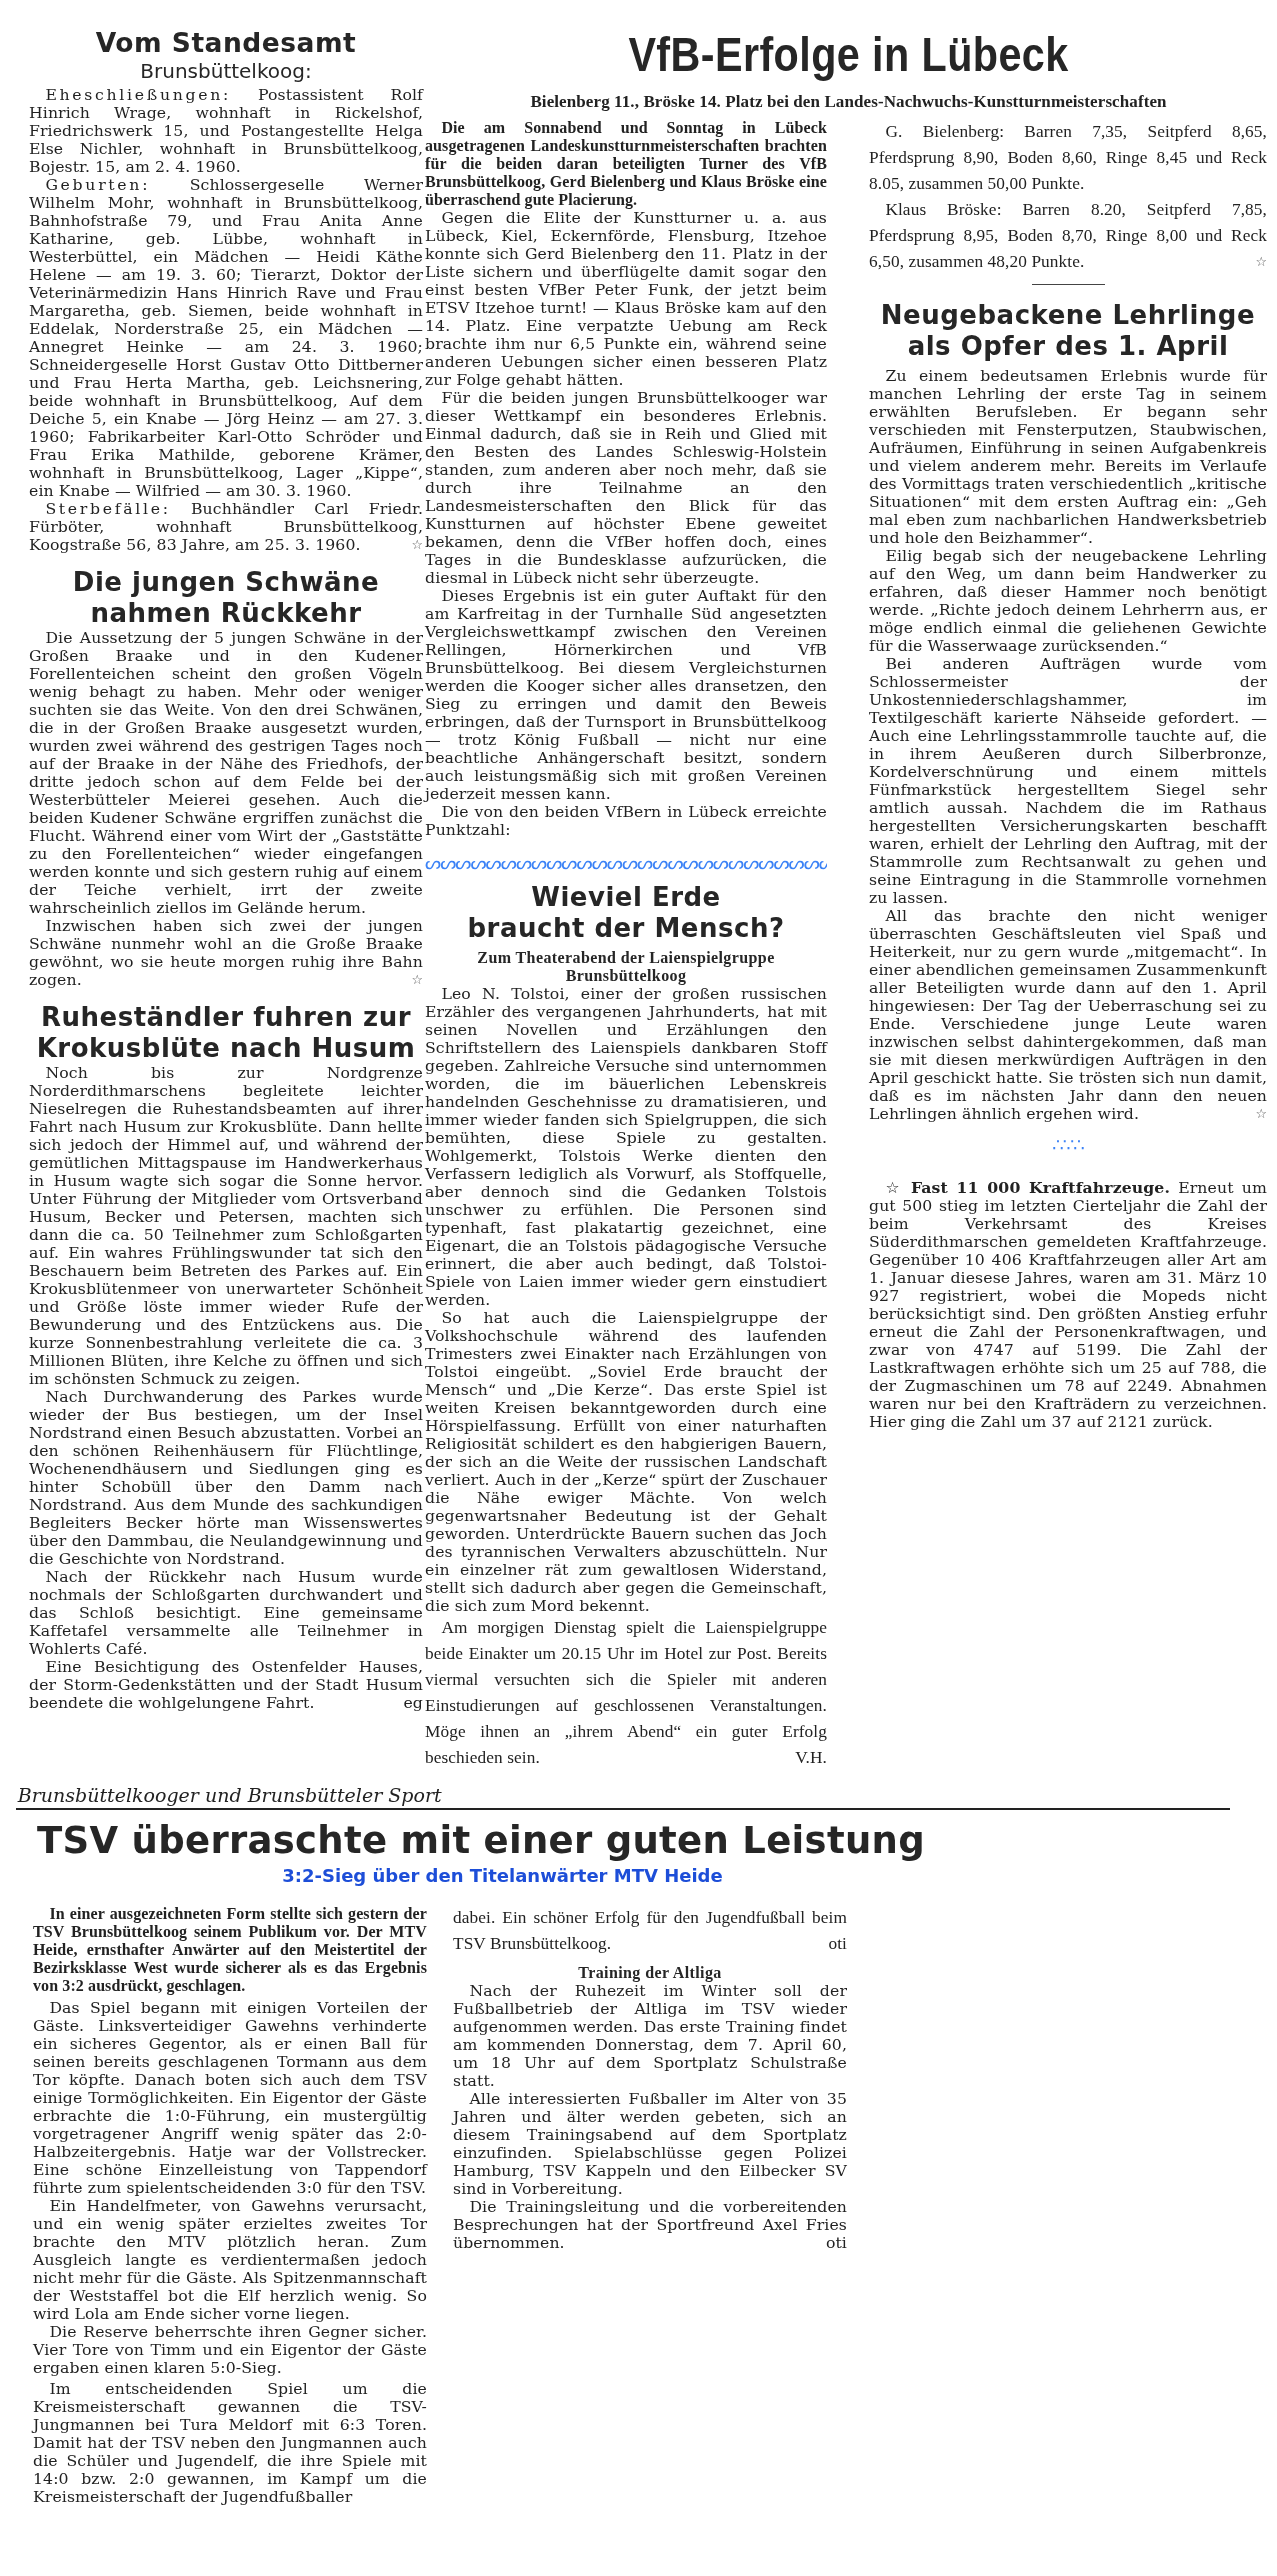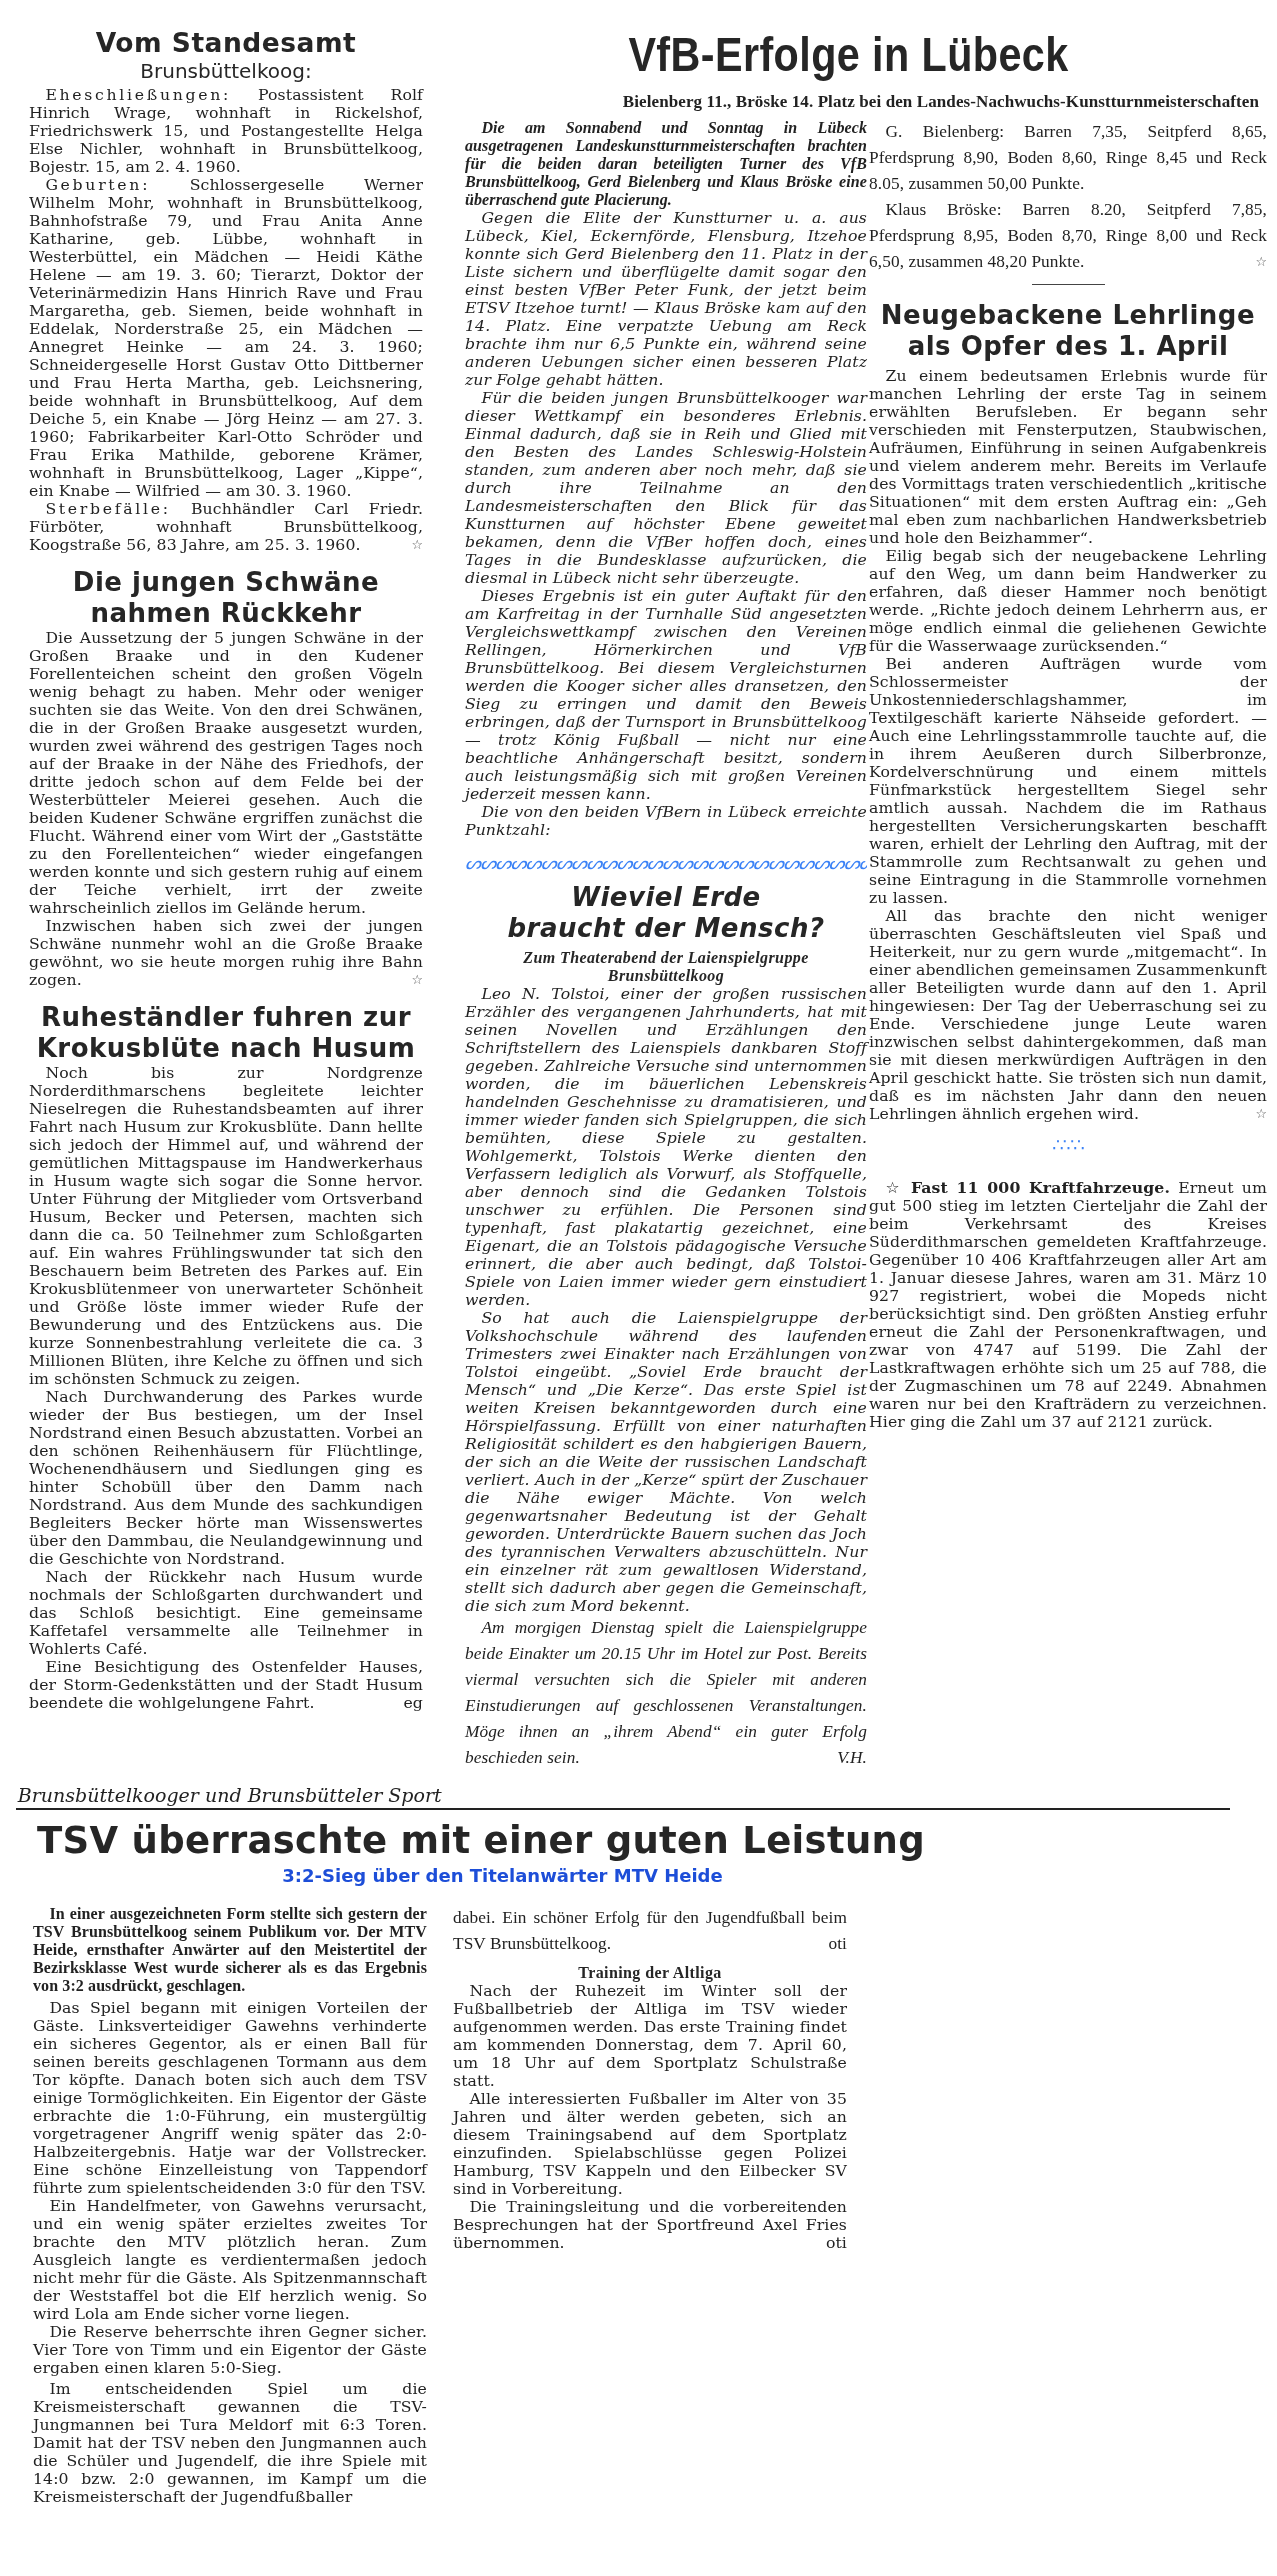--- a/index.html
+++ b/index.html
@@ -53,24 +53,24 @@
     <h2 class="h-mid"><span>Ruheständler fuhren zur</span><br><span>Krokusblüte nach Husum</span></h2>
     <p>Noch bis zur Nordgrenze Norderdithmarschens begleitete leichter Nieselregen die Ruhestandsbeamten auf ihrer Fahrt nach Husum zur Krokusblüte. Dann hellte sich jedoch der Himmel auf, und während der gemütlichen Mittagspause im Handwerkerhaus in Husum wagte sich sogar die Sonne hervor. Unter Führung der Mitglieder vom Ortsverband Husum, Becker und Petersen, machten sich dann die ca. 50 Teilnehmer zum Schloßgarten auf. Ein wahres Frühlingswunder tat sich den Beschauern beim Betreten des Parkes auf. Ein Krokusblütenmeer von unerwarteter Schönheit und Größe löste immer wieder Rufe der Bewunderung und des Entzückens aus. Die kurze Sonnenbestrahlung verleitete die ca. 3 Millionen Blüten, ihre Kelche zu öffnen und sich im schönsten Schmuck zu zeigen.</p>
     <p>Nach Durchwanderung des Parkes wurde wieder der Bus bestiegen, um der Insel Nordstrand einen Besuch abzustatten. Vorbei an den schönen Reihenhäusern für Flüchtlinge, Wochenendhäusern und Siedlungen ging es hinter Schobüll über den Damm nach Nordstrand. Aus dem Munde des sachkundigen Begleiters Becker hörte man Wissenswertes über den Dammbau, die Neulandgewinnung und die Geschichte von Nordstrand.</p>
     <p>Nach der Rückkehr nach Husum wurde nochmals der Schloßgarten durchwandert und das Schloß besichtigt. Eine gemeinsame Kaffetafel versammelte alle Teilnehmer in Wohlerts Café.</p>
     <p><span>Eine Besichtigung des Ostenfelder Hauses, der Storm-Gedenkstätten und der Stadt Husum beendete die wohlgelungene Fahrt.</span> <span class="sig">eg</span></p>
   </article>
 </div>
 
 <div class="col" style="left:438px; top:25.6px; width:821px;">
   <h1 class="h-big">VfB-Erfolge in Lübeck</h1>
-  <div class="subline" style="margin-top:9px;text-align:right;">Bielenberg 11., Bröske 14. Platz bei den Landes-Nachwuchs-Kunstturnmeisterschaften</div>
+  <div class="subline" style="margin-top:9px;">Bielenberg 11., Bröske 14. Platz bei den Landes-Nachwuchs-Kunstturnmeisterschaften</div>
 </div>
 
-<div class="col" style="left:465px; top:119px; width:402px;font-style:italic;">
+<div class="col" style="left:425px; top:119px; width:402px;">
   <article>
     <div class="lead">
         <p>Die am Sonnabend und Sonntag in Lübeck ausgetragenen Landeskunstturnmeisterschaften brachten für die beiden daran beteiligten Turner des VfB Brunsbüttelkoog, Gerd Bielenberg und Klaus Bröske eine überraschend gute Placierung.</p>
       </div>
     <p>Gegen die Elite der Kunstturner u. a. aus Lübeck, Kiel, Eckernförde, Flensburg, Itzehoe konnte sich Gerd Bielenberg den 11. Platz in der Liste sichern und überflügelte damit sogar den einst besten VfBer Peter Funk, der jetzt beim ETSV Itzehoe turnt! — Klaus Bröske kam auf den 14. Platz. Eine verpatzte Uebung am Reck brachte ihm nur 6,5 Punkte ein, während seine anderen Uebungen sicher einen besseren Platz zur Folge gehabt hätten.</p>
     <p>Für die beiden jungen Brunsbüttelkooger war dieser Wettkampf ein besonderes Erlebnis. Einmal dadurch, daß sie in Reih und Glied mit den Besten des Landes Schleswig-Holstein standen, zum anderen aber noch mehr, daß sie durch ihre Teilnahme an den Landesmeisterschaften den Blick für das Kunstturnen auf höchster Ebene geweitet bekamen, denn die VfBer hoffen doch, eines Tages in die Bundesklasse aufzurücken, die diesmal in Lübeck nicht sehr überzeugte.</p>
     <p>Dieses Ergebnis ist ein guter Auftakt für den am Karfreitag in der Turnhalle Süd angesetzten Vergleichswettkampf zwischen den Vereinen Rellingen, Hörnerkirchen und VfB Brunsbüttelkoog. Bei diesem Vergleichsturnen werden die Kooger sicher alles dransetzen, den Sieg zu erringen und damit den Beweis erbringen, daß der Turnsport in Brunsbüttelkoog — trotz König Fußball — nicht nur eine beachtliche Anhängerschaft besitzt, sondern auch leistungsmäßig sich mit großen Vereinen jederzeit messen kann.</p>
     <p>Die von den beiden VfBern in Lübeck erreichte Punktzahl:</p>
   </article>
 

